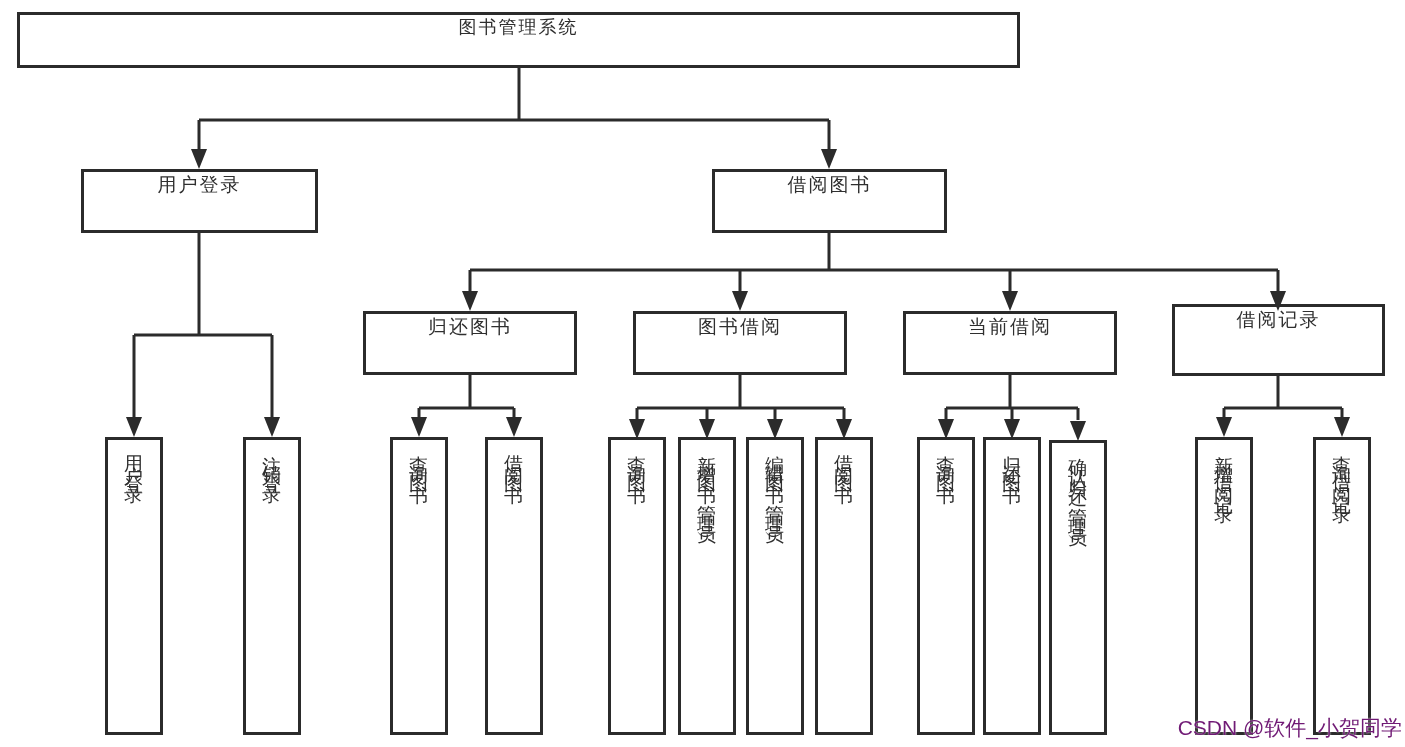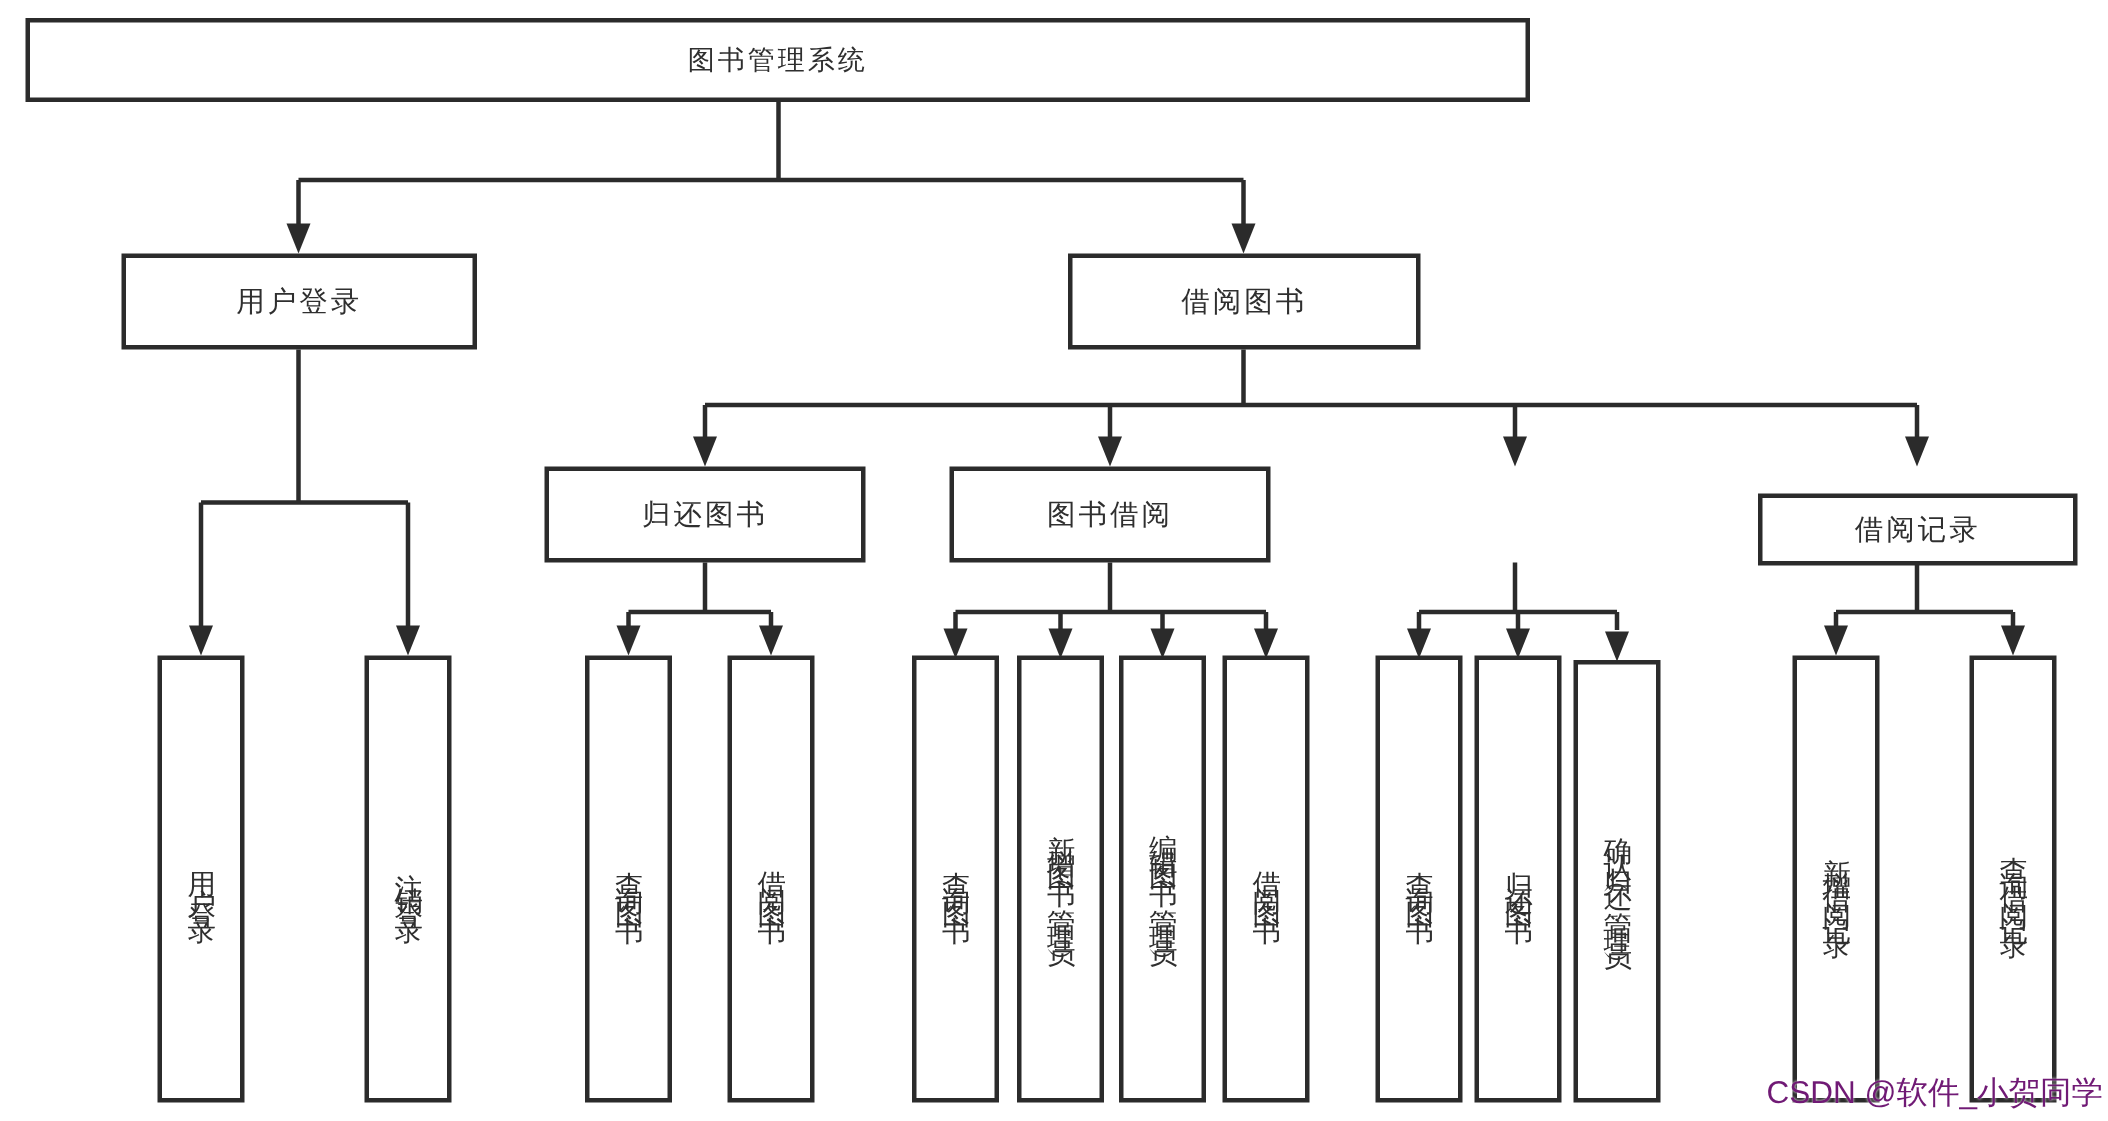--- a/index.html
+++ b/index.html
@@ -2,21 +2,21 @@
 <html><head>
 <meta charset="utf-8">
 <style>
   html,body{margin:0;padding:0;background:#ffffff;}
   .stage{
     position:relative;width:1405px;height:747px;background:#ffffff;
     font-family:"Liberation Sans", sans-serif;overflow:hidden;
   }
   .node{
     position:absolute;box-sizing:border-box;border:3px solid #2b2b2b;background:#ffffff;
-    display:flex;align-items:center;justify-content:center;color:#2f2f2f;z-index:1;
+    display:flex;justify-content:center;color:#2f2f2f;z-index:1;
   }
   .node.h span{font-size:19px;letter-spacing:2px;white-space:nowrap;}
   .node.root span{font-size:18px;}
   .node.v span{
     writing-mode:vertical-rl;text-orientation:mixed;
     font-size:19px;letter-spacing:10px;line-height:1;
   }
   svg.wires{position:absolute;left:0;top:0;z-index:2;pointer-events:none;}
   svg.wires path{stroke:#2b2b2b;stroke-width:3;fill:none;}
   svg.wires polygon{fill:#2b2b2b;stroke:none;}
@@ -43,22 +43,25 @@
   </div>
 
   <div class="node h" style="left:363px;top:311px;width:214px;height:64px">
     <span>归还图书</span>
   </div>
 
   <div class="node h" style="left:633px;top:311px;width:214px;height:64px">
     <span>图书借阅</span>
   </div>
 
+  <div class="node h" style="left:903px;top:311px;width:214px;height:64px">
+    <span>当前借阅</span>
+  </div>
 
-  <div class="node h" style="left:1172px;top:329px;width:213px;height:48px">
+  <div class="node h" style="left:1172px;top:304px;width:213px;height:72px">
     <span>借阅记录</span>
   </div>
 
   <div class="node v" style="left:105px;top:437px;width:58px;height:298px">
     <span>用户登录</span>
   </div>
   <div class="node v" style="left:243px;top:437px;width:58px;height:298px">
     <span>注销登录</span>
   </div>
 

